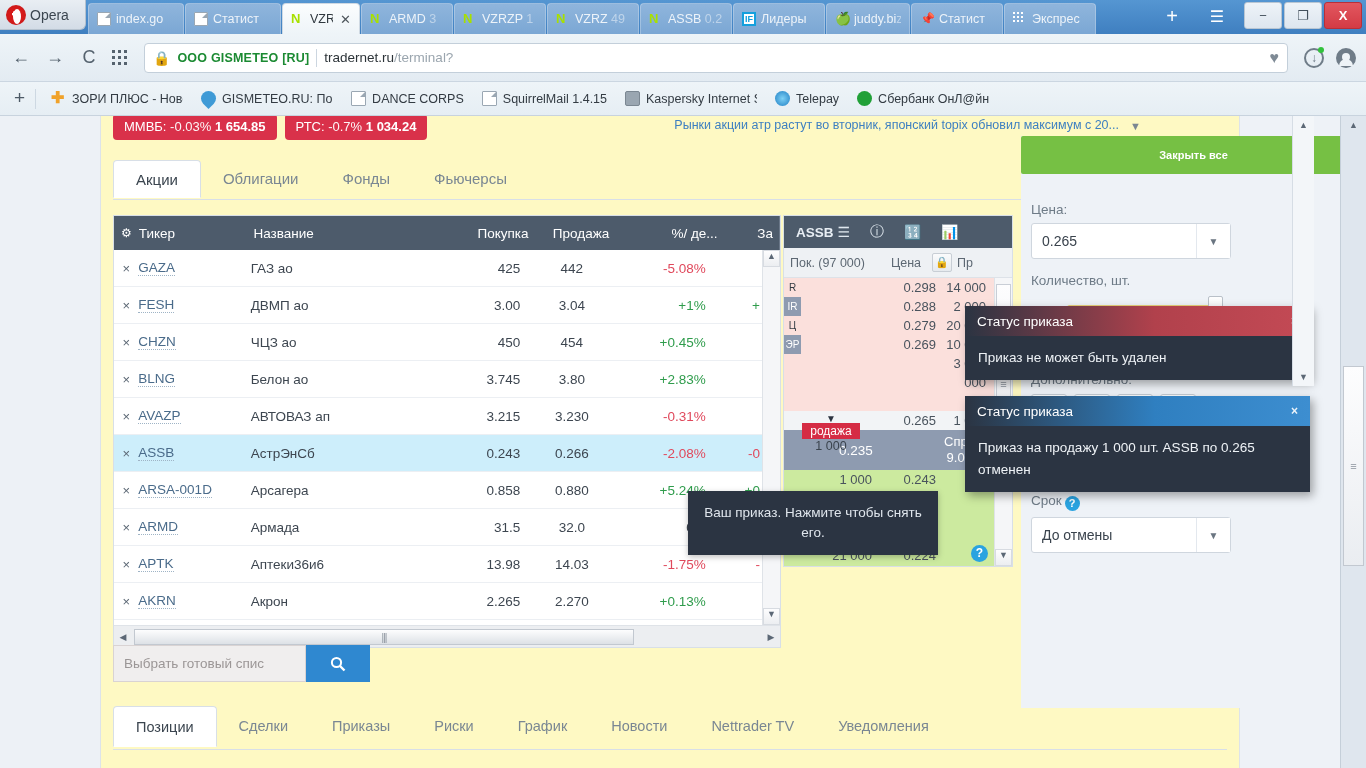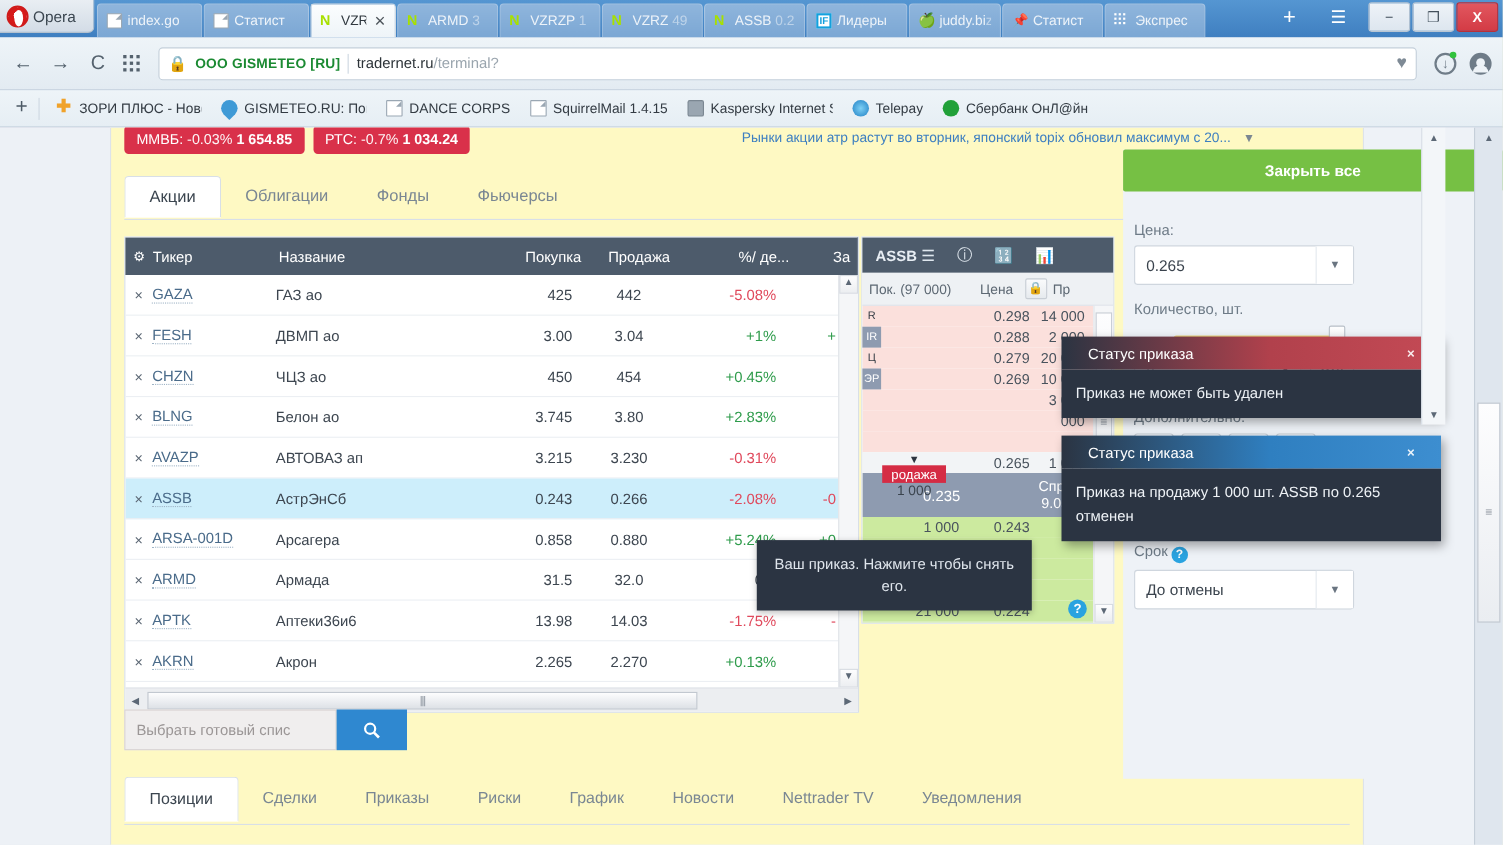--- a/index.html
+++ b/index.html
@@ -267,25 +267,25 @@
   .spin{ position:absolute; right:0; top:0; bottom:0; width:28px; border-left:1px solid #e0e5ea; background:#f6f8fa;
          display:flex; flex-direction:column; align-items:center; justify-content:center; color:#5d6873; font-size:8px; line-height:9px;}
   .maxbtn{ width:40px; background:linear-gradient(#fbfcfd,#e7eaee); border:1px solid #c4cbd3; border-radius:3px;
            font-size:9px; color:#4b5560; display:flex; align-items:center; justify-content:center; font-weight:bold;}
   .iconrow{ display:flex; gap:7px; margin-top:7px; flex-wrap:wrap; width:190px;}
   .ibtn{ width:36px;height:32px; background:linear-gradient(#fbfcfd,#e7eaee); border:1px solid #c4cbd3; border-radius:3px;
          display:flex; align-items:center; justify-content:center; color:#33506b; font-size:15px;}
   .helpsm{ display:inline-block; width:15px;height:15px;border-radius:50%; background:#2aa3e0; color:#fff;
            font-size:11px; text-align:center; line-height:15px; font-weight:bold; vertical-align:-2px; margin-left:3px;}
   .closeall{ position:absolute; left:0; top:0; width:345px; height:38px; background:#76c044; color:#fff;
-             display:flex; align-items:center; justify-content:center; font-size:14px; font-weight:bold; border-radius:2px;}
+             display:flex; align-items:center; justify-content:center; font-size:11px; font-weight:bold; border-radius:2px;}
 
   
   .toast{ position:absolute; width:345px; box-shadow:3px 4px 9px rgba(0,0,0,.35); }
-  .toast .th{ height:30px; display:flex; align-items:center; justify-content:space-between; padding:0 24px;
+  .toast .th{ height:30px; display:flex; align-items:center; justify-content:space-between; padding:0 12px;
               color:#fff; font-size:13.5px; }
   .toast .tb{ background:#2b3442; color:#eef2f6; font-size:13.5px; padding:11px 13px; line-height:22px;}
   .toast.red .th{ background:linear-gradient(90deg,#2b3442 0%, #b1414c 55%, #c44a55 100%);}
   .toast.blue .th{ background:linear-gradient(90deg,#2b3442 0%, #2f7fc0 55%, #3d8ed0 100%);}
   .toast .tx{ font-size:12px; font-weight:bold; opacity:.9;}
 
   
   .pagescroll{ position:absolute; right:0; top:0; bottom:0; width:26px; background:#dfe6ee; border-left:1px solid #c5cfd9;}
   .pagescroll .ar{ height:18px; text-align:center; font-size:9px; color:#5c6876; line-height:18px;}
   .pagescroll .thumb{ position:absolute; left:2px; right:2px; top:250px; height:200px;

